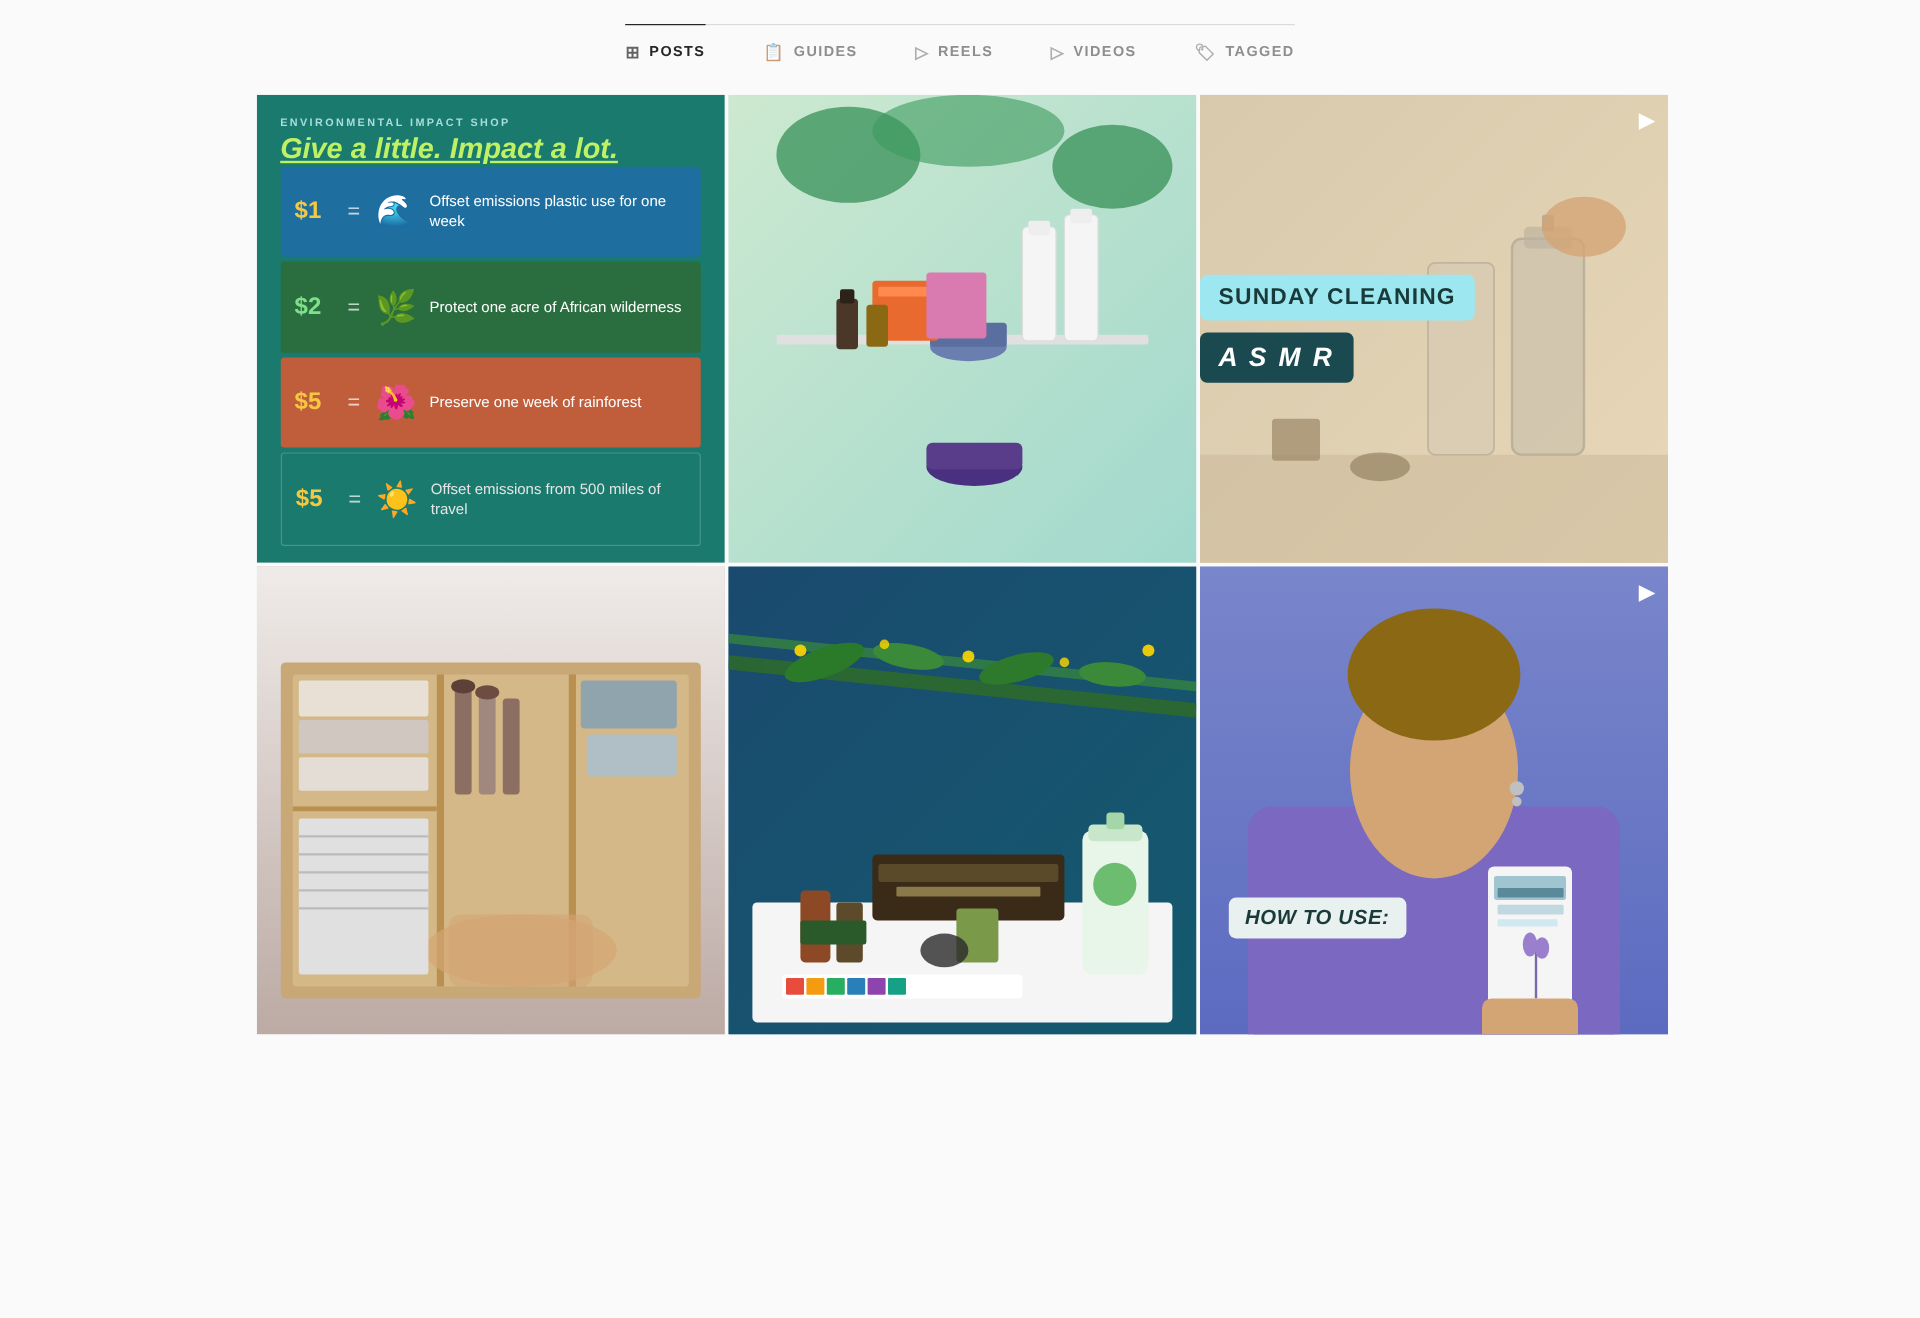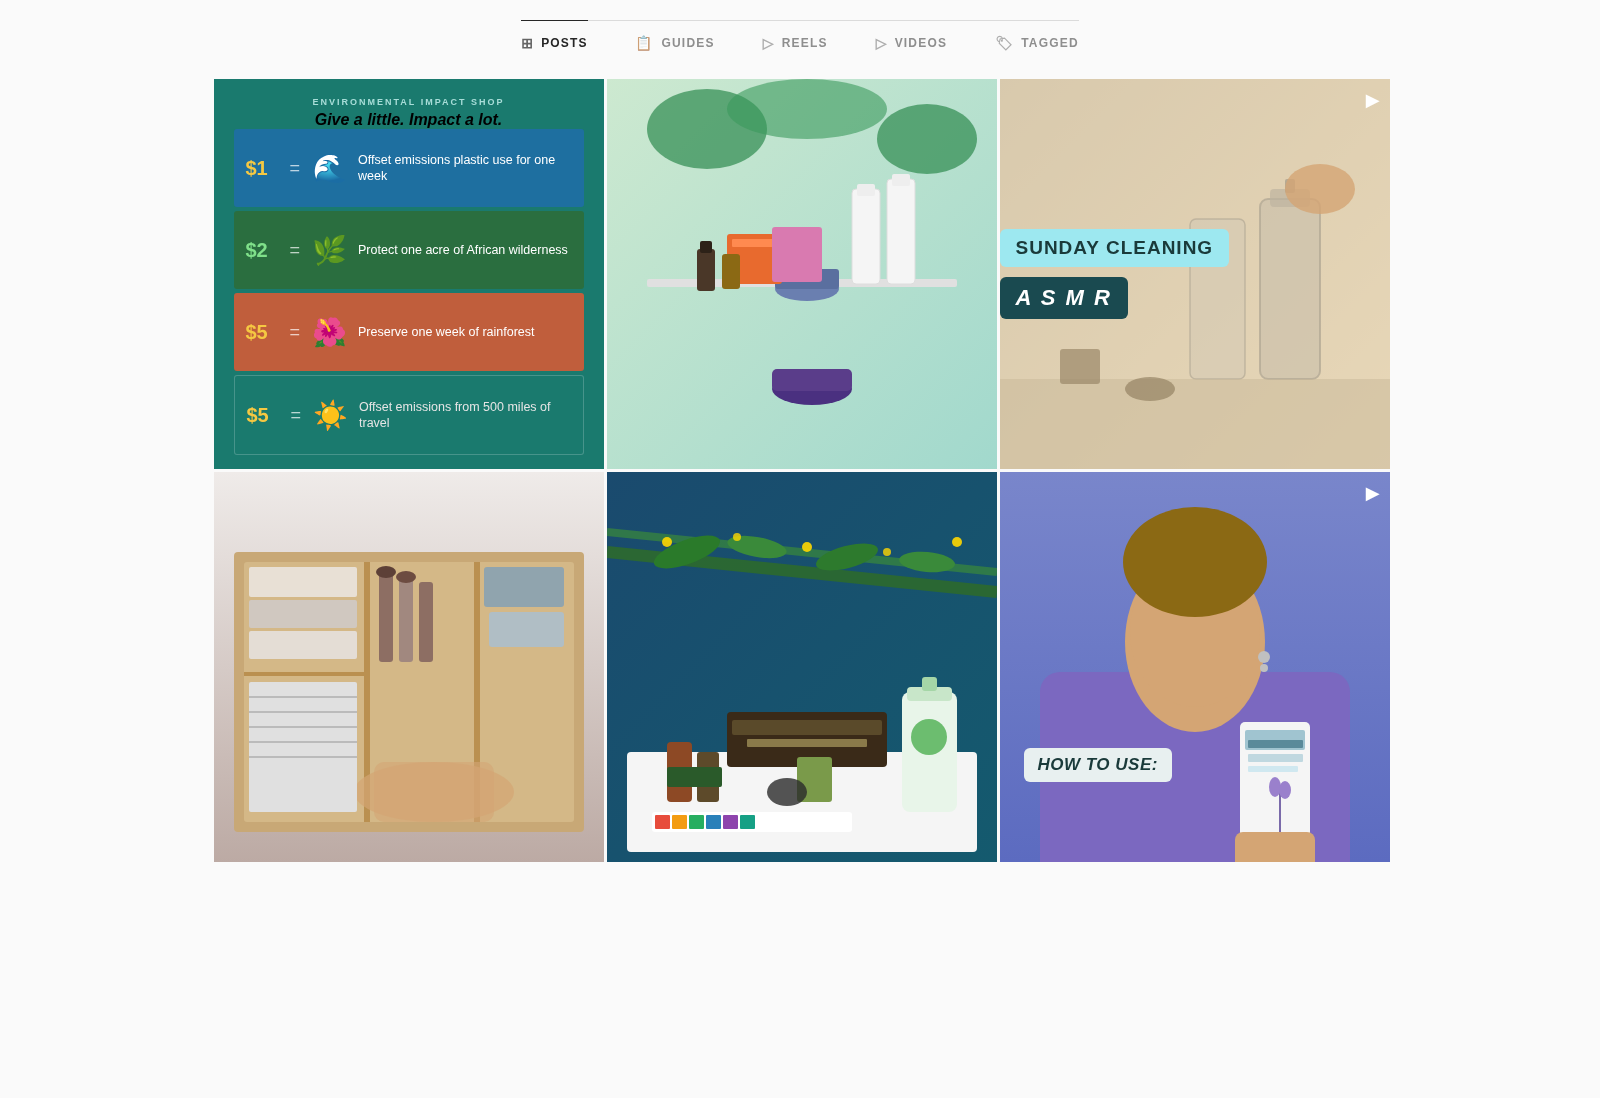--- a/index.html
+++ b/index.html
@@ -64,37 +64,38 @@
     .env-card {
       width: 390px;
       height: 390px;
       background: #1a7a6e;
       display: flex;
       flex-direction: column;
       padding: 18px 20px 14px;
       position: relative;
     }
     .env-header {
-      text-align: center;
+      text-align: left;
       margin-bottom: 0;
     }
     .env-header .shop-label {
       font-size: 9px;
       letter-spacing: 2px;
       color: #a8ddd8;
       font-weight: 600;
       text-transform: uppercase;
       margin-bottom: 4px;
     }
     .env-header .tagline {
-      font-size: 16px;
+      font-size: 24px;
       font-weight: 700;
-      color: #000000;
+      color: #bef264;
       line-height: 1.15;
       font-style: italic;
+      text-decoration: underline;
     }
     .env-rows {
       display: flex;
       flex-direction: column;
       gap: 4px;
       flex: 1;
     }
     .env-row {
       display: flex;
       align-items: center;

